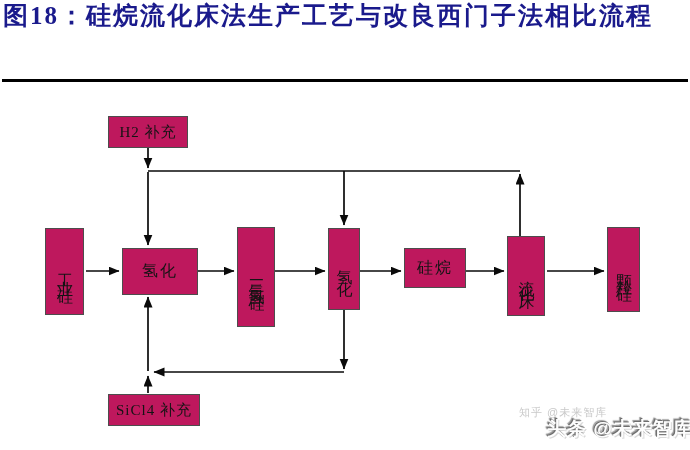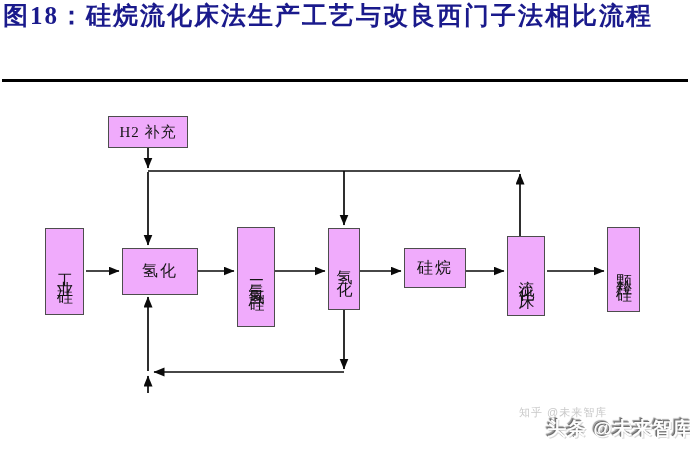--- a/index.html
+++ b/index.html
@@ -15,21 +15,21 @@
     font-size:25px;line-height:30px;letter-spacing:2px;white-space:nowrap;
   }
   .title-line.l1{top:1px;}
   .title-line.l2{top:44px;}
   .title-rule{position:absolute;left:2px;top:79px;width:686px;height:3px;background:#000;}
 
   
   svg.flow{position:absolute;left:0;top:0;z-index:1;}
 
   .node{
-    position:absolute;z-index:2;background:#f0abfc;border:1px solid #4d4d4d;
+    position:absolute;z-index:2;background:#be185d;border:1px solid #4d4d4d;
     display:flex;align-items:center;justify-content:center;
     color:#141414;font-size:16px;box-sizing:border-box;text-align:left;
   }
   .vtext{writing-mode:vertical-rl;text-orientation:upright;}
 
   .n-h2      {left:108px;top:116px;width:80px;height:32px;font-size:15px;letter-spacing:1px;}
   .n-indsi   {left:45px; top:228px;width:39px;height:87px;letter-spacing:7px;}
   .n-hydro1  {left:122px;top:248px;width:76px;height:47px;letter-spacing:2px;}
   .n-tcs     {left:237px;top:227px;width:38px;height:100px;letter-spacing:5px;}
   .n-hydro2  {left:328px;top:228px;width:32px;height:82px;letter-spacing:12px;}
@@ -83,17 +83,18 @@
   </svg>
 
   <div class="node n-h2">H2 补充</div>
   <div class="node n-indsi vtext">工业硅</div>
   <div class="node n-hydro1">氢化</div>
   <div class="node n-tcs vtext">三氯氢硅</div>
   <div class="node n-hydro2 vtext">氢化</div>
   <div class="node n-silane">硅烷</div>
   <div class="node n-fbr vtext">流化床</div>
   <div class="node n-gransi vtext">颗粒硅</div>
+  <div class="node n-sicl4">SiCl4 补充</div>
 
   <div class="wm wm-zhihu">知乎 @未来智库</div>
   <div class="wm wm-toutiao">头条 @未来智库</div>
 
 </div>
 
 </body></html>

